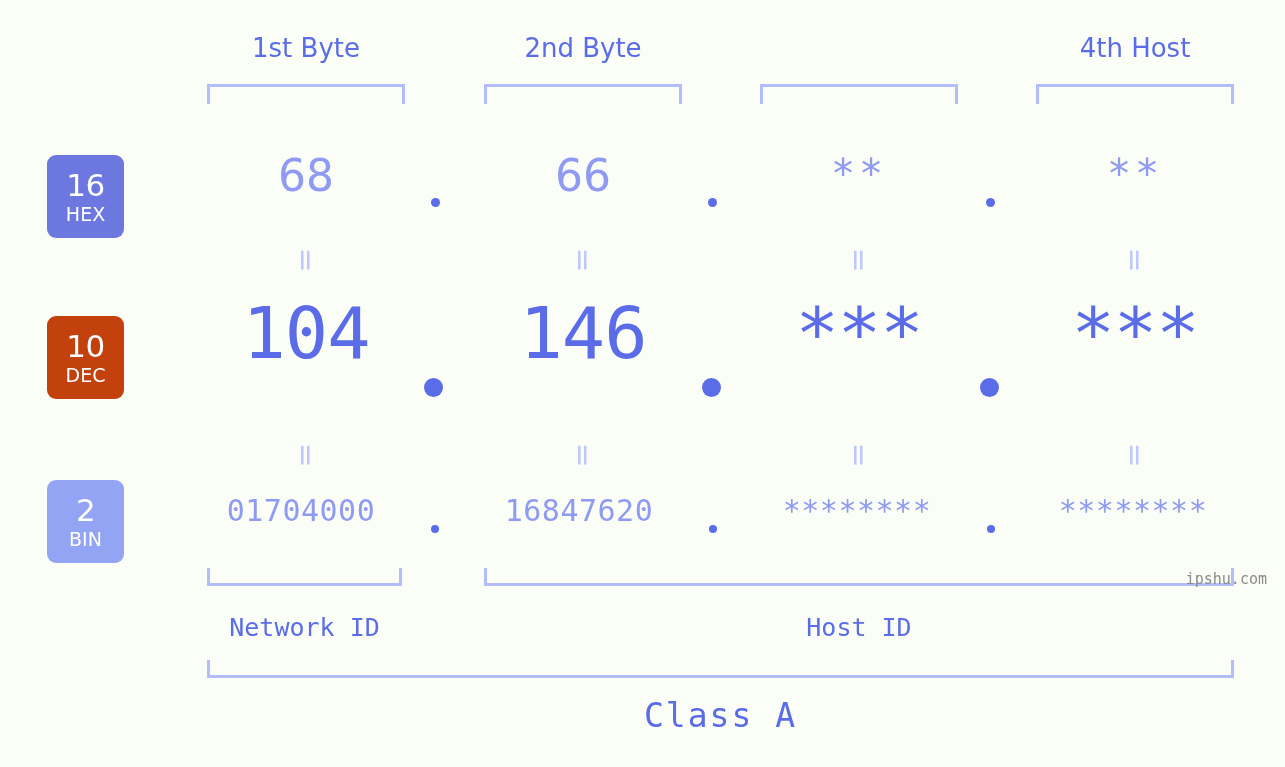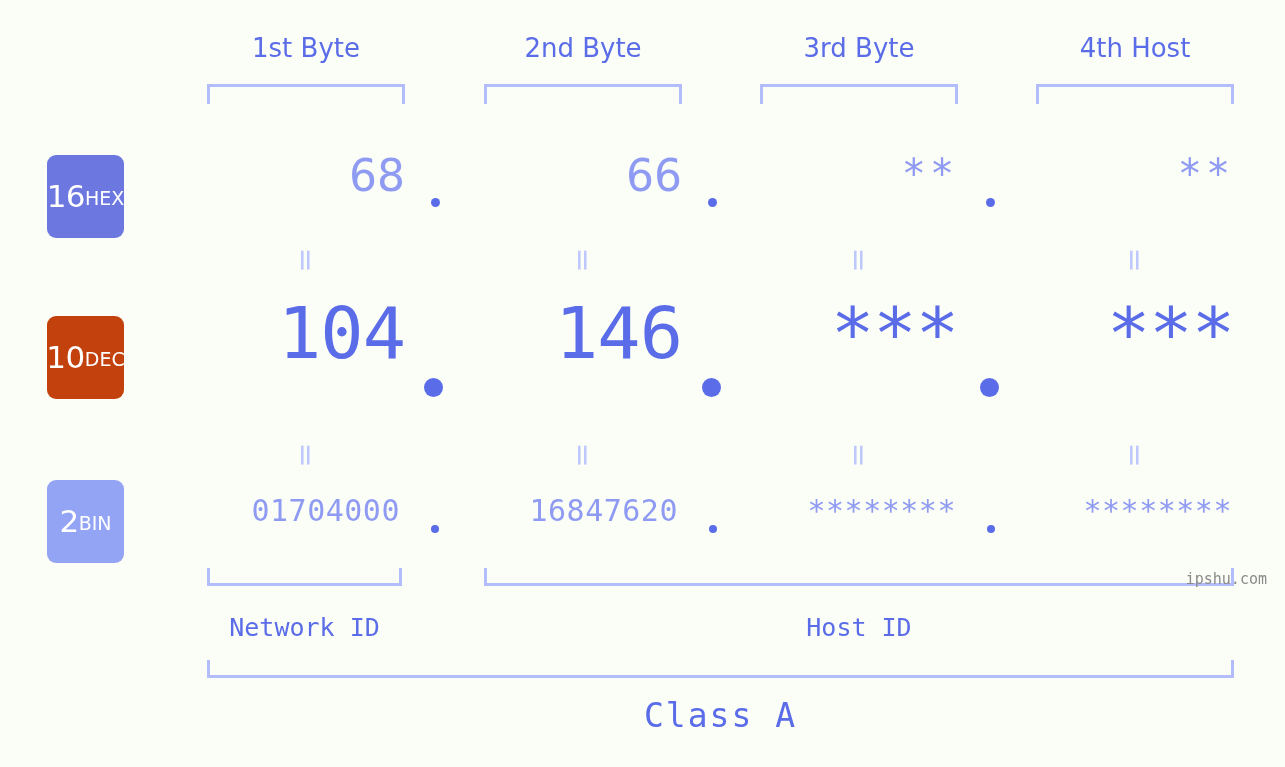--- a/index.html
+++ b/index.html
@@ -58,40 +58,40 @@
   
   .badge {
     position: absolute;
     left: 47px;
     width: 77px;
     height: 83px;
     border-radius: 9px;
     color: #ffffff;
     font-family: "DejaVu Sans", sans-serif;
     display: flex;
-    flex-direction: row;
+    flex-direction: column;
     align-items: center;
     justify-content: center;
     line-height: 1;
   }
   .badge .num {
     font-size: 31px;
     font-weight: 400;
     letter-spacing: -0.5px;
   }
   .badge .abbr {
     font-size: 19px;
     font-weight: 400;
     margin-top: 4px;
   }
 
   
   .cell {
     position: absolute;
-    text-align: right;
+    text-align: center;
     white-space: nowrap;
   }
 
   .hex-row .cell {
     top: 154px;
     width: 198px;
     font-family: "DejaVu Sans", sans-serif;
     font-size: 44px;
     color: #8f9bf2;
     line-height: 1;
@@ -177,21 +177,20 @@
     letter-spacing: 0px;
   }
 </style>
 </head>
 <body>
 
 <div id="stage">
 
   <div class="byte-label" style="left:207px">1st Byte</div>
   <div class="byte-label" style="left:484px">2nd Byte</div>
-  <div class="byte-label" style="left:760px">3rd Byte</div>
   <div class="byte-label" style="left:1036px">4th Host</div>
 
   <div class="bracket-top" style="left:207px;  width:198px"></div>
   <div class="bracket-top" style="left:484px;  width:198px"></div>
   <div class="bracket-top" style="left:760px;  width:198px"></div>
   <div class="bracket-top" style="left:1036px; width:198px"></div>
 
   <div class="badge" style="top:155px; background:#6c78e0">
     <span class="num">16</span>
     <span class="abbr">HEX</span>

